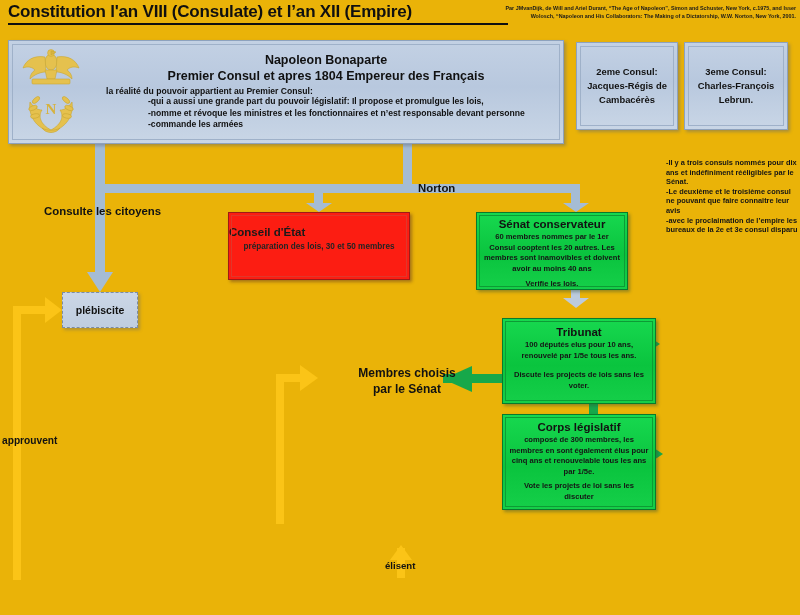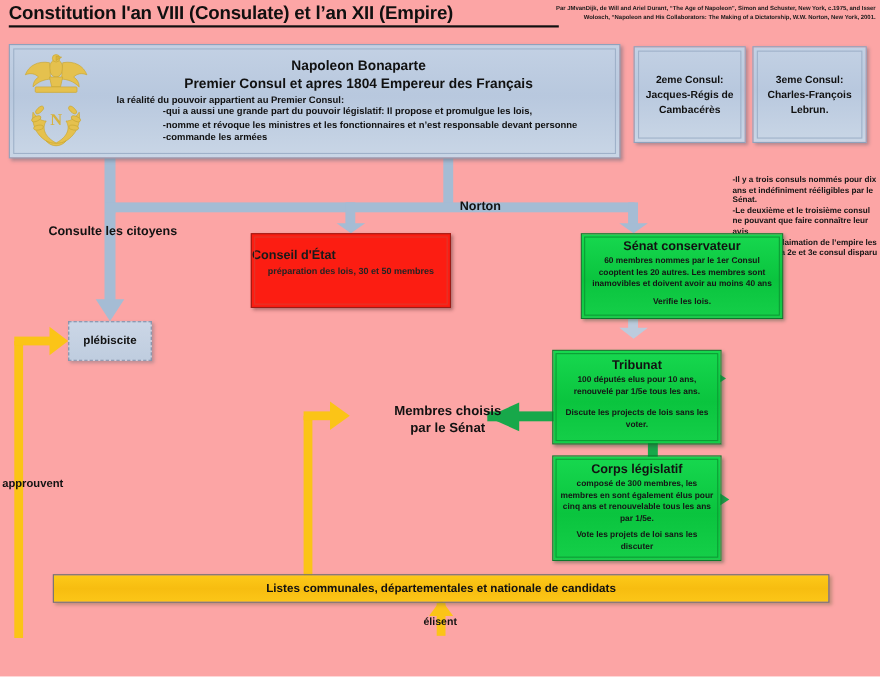--- a/index.html
+++ b/index.html
@@ -4,21 +4,21 @@
 <style>
   html,body{margin:0;padding:0;background:#ffffff;}
   body{
     font-family:"Liberation Sans","DejaVu Sans",sans-serif;
     -webkit-font-smoothing:antialiased;
   }
   #canvas{
     position:relative;
     width:800px;height:615px;
     overflow:hidden;
-    background:#fca5a5;
+    background:#eab308;
     text-decoration:underline;
   }
   .abs{position:absolute;}
 
   
   #title{
     left:8px;top:2px;width:500px;
     font-size:17px;font-weight:bold;color:#101010;
     letter-spacing:-0.2px;
     border-bottom:2px solid #101010;
@@ -87,21 +87,21 @@
   
   .greenbox{
     background:linear-gradient(180deg,#17d84f 0%,#0ac43e 55%,#15cf49 100%);
     border:1px solid #0a7a2c;
     box-shadow:2px 2px 3px rgba(50,80,55,.45);
   }
   .greenbox .inner{position:absolute;left:2px;top:2px;right:2px;bottom:2px;border:1px solid #0d9b35;}
   .gtitle{font-size:11.5px;font-weight:bold;color:#121212;text-align:center;}
   .gsub{font-size:7.6px;font-weight:bold;color:#151515;text-align:center;line-height:10.5px;padding:0 6px;}
 
-  #senat-box{left:528px;top:212px;width:184px;height:78px;}
+  #senat-box{left:476px;top:212px;width:152px;height:78px;}
   #tribunat-box{left:502px;top:318px;width:154px;height:86px;}
   #corps-box{left:502px;top:414px;width:154px;height:96px;}
 
   
   .yellowbar{
     background:linear-gradient(180deg,#fdc919 0%,#f7bd10 50%,#fcc617 100%);
     border:1px solid #6f6f6f;
     box-shadow:2px 2px 3px rgba(110,100,60,.4);
   }
   .yellowbar span{
@@ -274,17 +274,14 @@
     <div class="gsub" style="margin-top:9px;">Discute les projects de lois sans les voter.</div>
   </div>
 
   <div class="abs box greenbox" id="corps-box">
     <div class="inner"></div>
     <div class="gtitle" style="margin-top:6px;">Corps législatif</div>
     <div class="gsub" style="margin-top:2px;">composé de 300 membres, les membres en sont également élus pour cinq ans et renouvelable tous les ans par 1/5e.</div>
     <div class="gsub" style="margin-top:4px;">Vote les projets de loi sans les discuter</div>
   </div>
 
-  <div class="abs box yellowbar" id="listes-bar">
-    <span>Listes communales, départementales et nationale de candidats</span>
-  </div>
 
 </div>
 
 </body></html>

